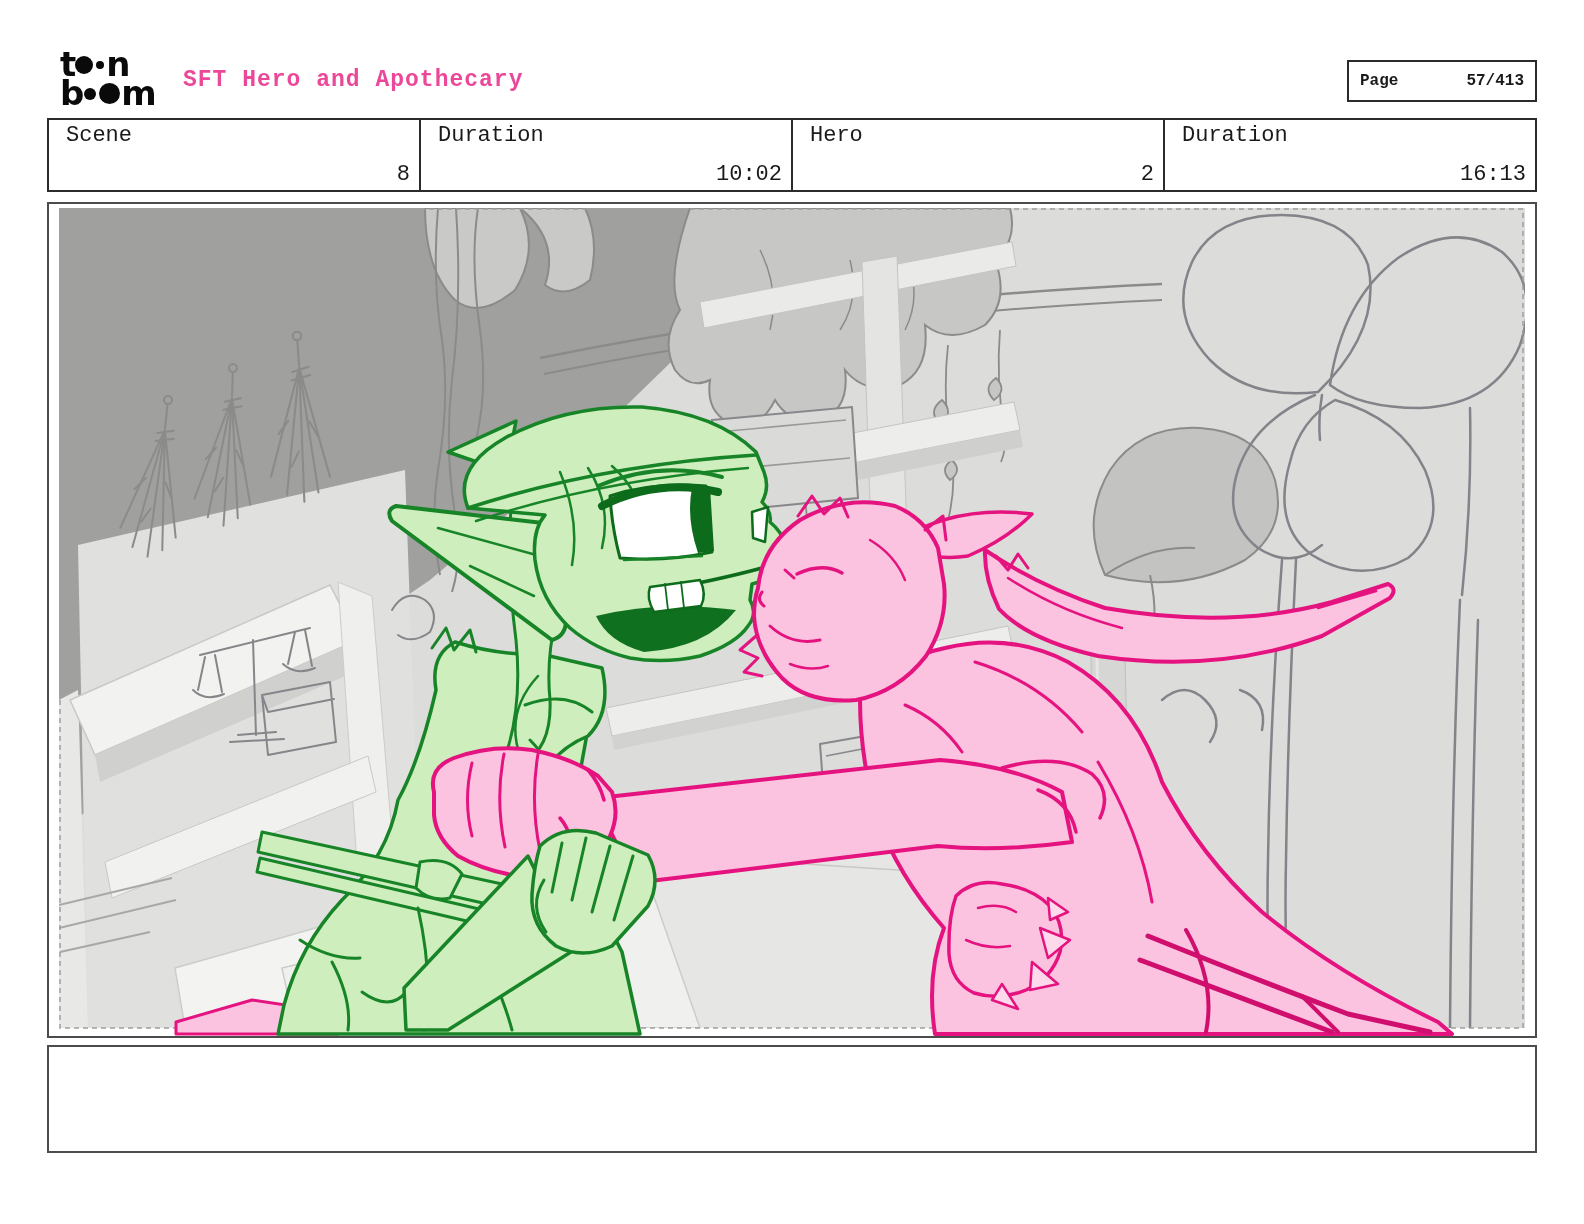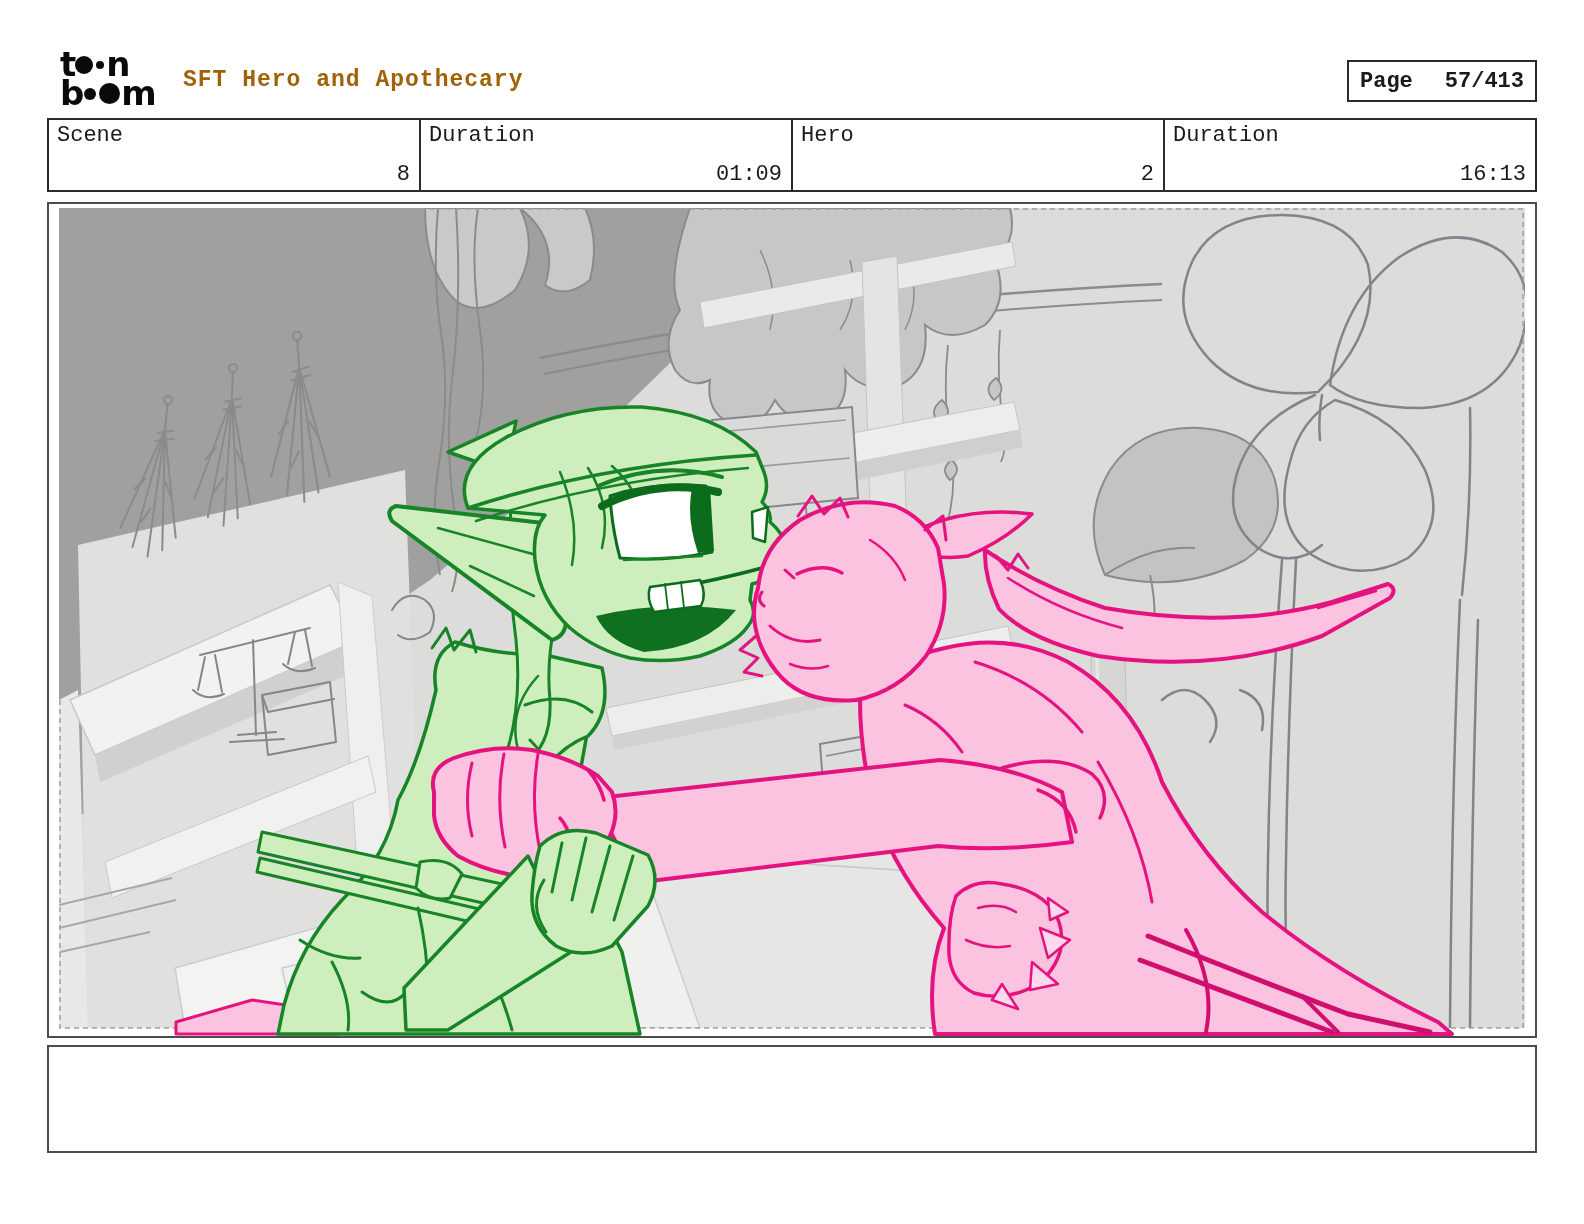--- a/index.html
+++ b/index.html
@@ -7,26 +7,26 @@
 
   
   .logo{position:absolute;left:60px;top:50px;width:130px;color:#0a0a0a;}
   .logo-row{display:flex;align-items:center;height:29px;font-family:"DejaVu Sans",sans-serif;font-weight:bold;font-size:34px;letter-spacing:-2px;line-height:29px;}
   .logo-row span{display:inline-block;}
   .dot{background:#0a0a0a;border-radius:50%;display:inline-block;}
   .dot-lg{width:18px;height:18px;margin:0 1px;}
   .dot-md{width:12px;height:12px;margin:0 2px;}
   .dot-sm{width:8px;height:8px;margin:0 2px;}
   .dot-xl{width:21px;height:21px;margin:0 1px;}
-  .doc-title{position:absolute;left:183px;top:67px;font-family:"Liberation Mono",monospace;font-weight:bold;font-size:23px;letter-spacing:1px;white-space:pre;color:#a16207;}
-  .page-box{position:absolute;left:1347px;top:60px;width:190px;height:42px;border:2px solid #2b2b2b;box-sizing:border-box;display:flex;align-items:center;justify-content:space-between;padding:12px 11px;font-weight:bold;font-size:22px;background:#fff;}
+  .doc-title{position:absolute;left:183px;top:67px;font-family:"Liberation Mono",monospace;font-weight:bold;font-size:23px;letter-spacing:1px;white-space:pre;color:#ec4899;}
+  .page-box{position:absolute;left:1347px;top:60px;width:190px;height:42px;border:2px solid #2b2b2b;box-sizing:border-box;display:flex;align-items:center;justify-content:space-between;padding:12px 11px;font-weight:bold;font-size:16px;background:#fff;}
 
   
   .info-table{position:absolute;left:47px;top:118px;width:1490px;height:74px;border:2px solid #2b2b2b;box-sizing:border-box;display:flex;background:#fff;}
-  .info-cell{flex:1 1 0;position:relative;border-right:2px solid #2b2b2b;}
+  .info-cell{flex:1 1 0;position:relative;border-right:2px solid #2b2b2b;margin-left:9px;}
   .info-cell:last-child{border-right:none;}
   .info-label{position:absolute;left:8px;top:3px;font-size:22px;}
   .info-value{position:absolute;right:9px;bottom:3px;font-size:22px;}
 
   
   .panel-frame{position:absolute;left:47px;top:202px;width:1490px;height:836px;border:2px solid #4c4c4c;box-sizing:border-box;background:#fff;}
   .art-wrap{position:absolute;left:10px;top:4px;width:1466px;height:828px;}
   .art-wrap svg{display:block;}
 
   
@@ -60,21 +60,21 @@
     <span>57/413</span>
   </div>
 
   <div class="info-table">
     <div class="info-cell">
       <span class="info-label">Scene</span>
       <span class="info-value">8</span>
     </div>
     <div class="info-cell">
       <span class="info-label">Duration</span>
-      <span class="info-value">01:09</span>
+      <span class="info-value">10:02</span>
     </div>
     <div class="info-cell">
       <span class="info-label">Hero</span>
       <span class="info-value">2</span>
     </div>
     <div class="info-cell">
       <span class="info-label">Duration</span>
       <span class="info-value">16:13</span>
     </div>
   </div>

